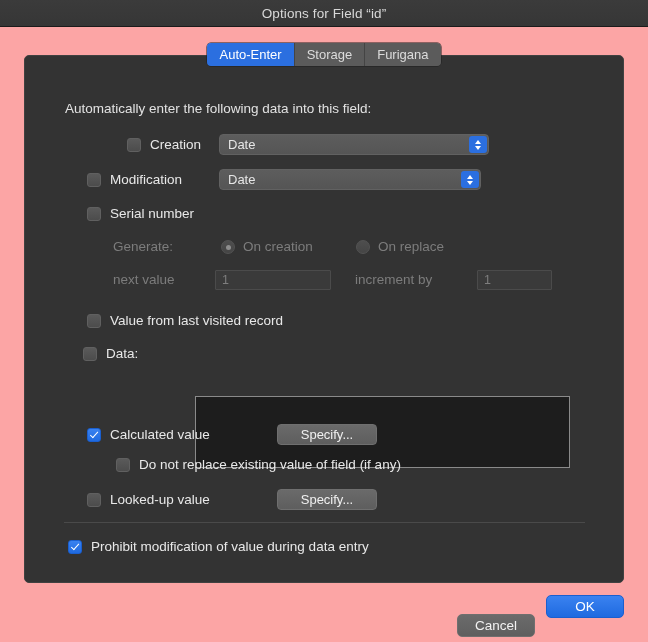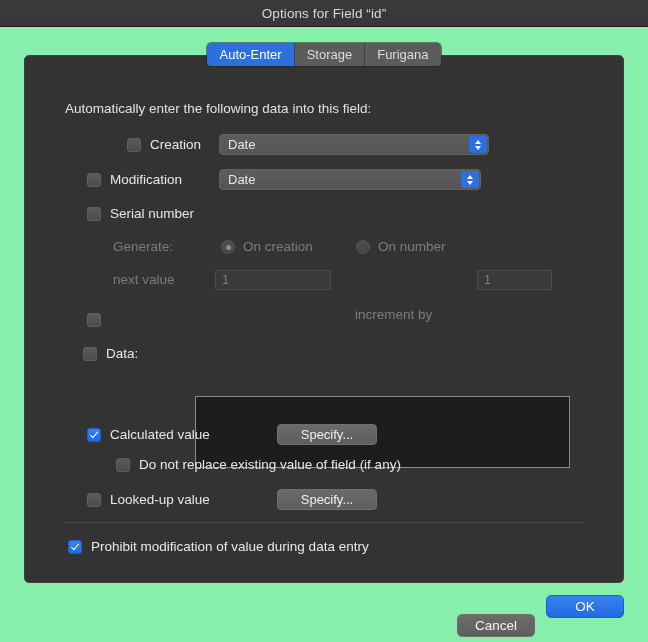--- a/index.html
+++ b/index.html
@@ -13,21 +13,21 @@
     background: #2b2b2b;
     font-family: "Liberation Sans", sans-serif;
     -webkit-font-smoothing: antialiased;
   }
 
   
   .window {
     position: relative;
     width: 648px;
     height: 642px;
-    background: #86efac;
+    background: #fca5a5;
     box-sizing: border-box;
   }
 
   
   .titlebar {
     position: absolute;
     left: 0; top: 0;
     width: 648px;
     height: 27px;
     background: linear-gradient(to bottom, #3b3b3b 0%, #363636 100%);
@@ -361,38 +361,39 @@
 
     <div class="row" style="left:88px; top:183px;">
       <div class="dim-label">Generate:</div>
     </div>
     <div class="row" style="left:196px; top:183px;">
       <div class="radio selected"></div>
       <div class="radio-label">On creation</div>
     </div>
     <div class="row" style="left:331px; top:183px;">
       <div class="radio"></div>
-      <div class="radio-label">On number</div>
+      <div class="radio-label">On replace</div>
     </div>
 
     <div class="row" style="left:88px; top:216px;">
       <div class="dim-label">next value</div>
     </div>
     <div class="tfield" style="position:absolute; left:190px; top:214px; width:116px;">
       <span>1</span>
     </div>
-    <div class="row" style="left:330px; top:216px;margin-top:35px;">
+    <div class="row" style="left:330px; top:216px;">
       <div class="dim-label">increment by</div>
     </div>
     <div class="tfield" style="position:absolute; left:452px; top:214px; width:75px;">
       <span>1</span>
     </div>
 
     <div class="row" style="left:62px; top:257px;">
       <div class="cb"></div>
+      <div class="cb-label">Value from last visited record</div>
     </div>
 
     <div class="row" style="left:58px; top:290px;text-align:center;">
       <div class="cb"></div>
       <div class="cb-label">Data:</div>
     </div>
     <div class="textarea"></div>
 
     <div class="row" style="left:62px; top:371px;">
       <div class="cb checked"></div>

